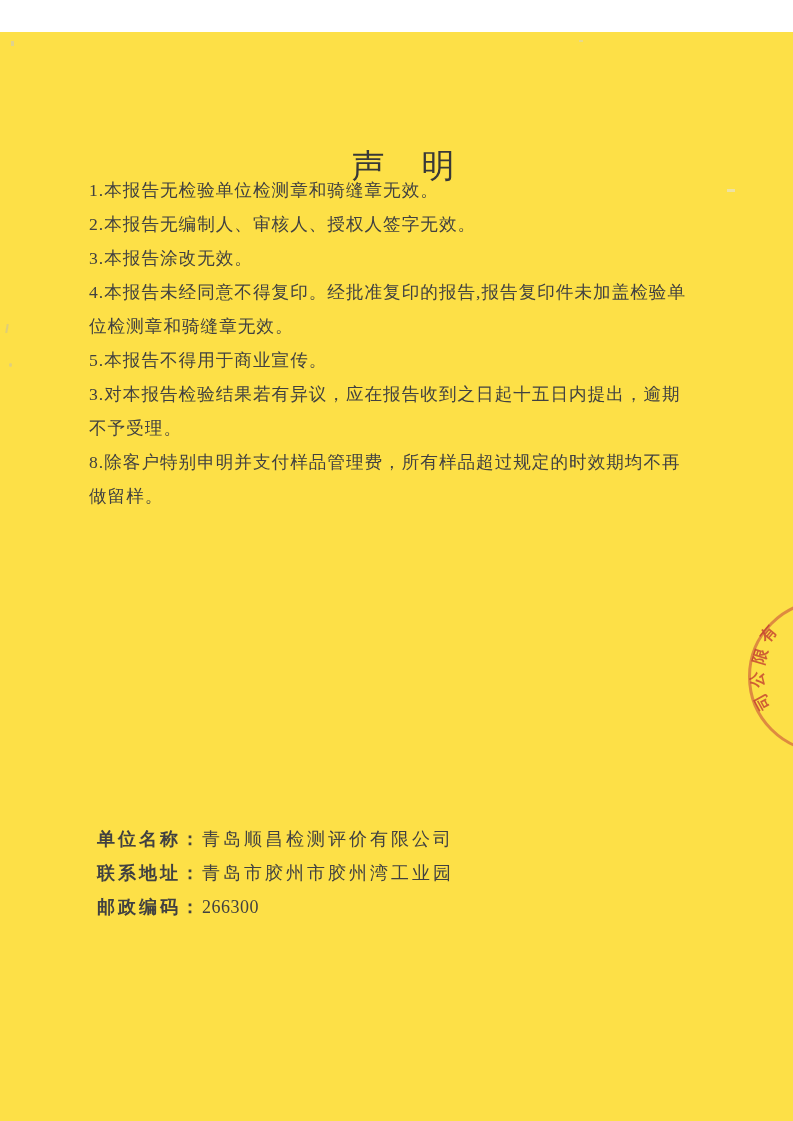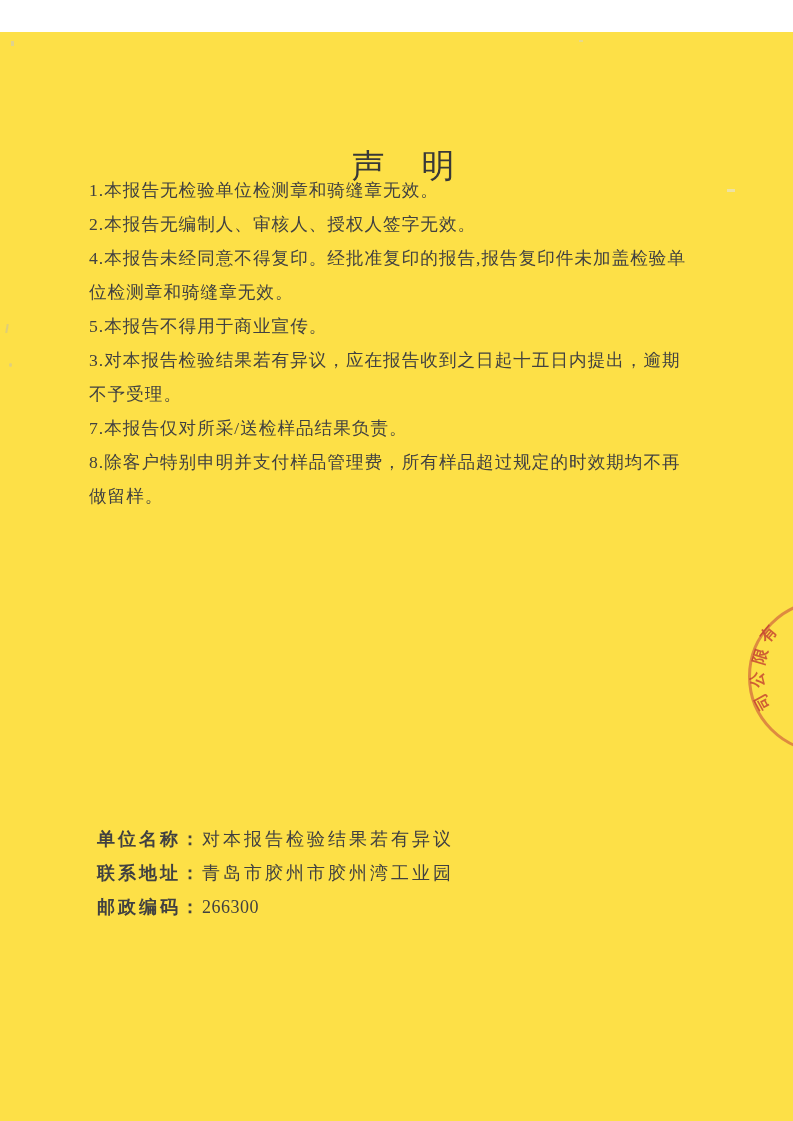--- a/index.html
+++ b/index.html
@@ -74,30 +74,30 @@
 </head>
 <body>
 
 <div class="page">
 
   <h1 class="title">声　明</h1>
 
   <div class="statements">
     <p>1.本报告无检验单位检测章和骑缝章无效。</p>
     <p>2.本报告无编制人、审核人、授权人签字无效。</p>
+    <p>3.本报告涂改无效。</p>
     <p>4.本报告未经同意不得复印。经批准复印的报告,报告复印件未加盖检验单位检测章和骑缝章无效。</p>
     <p>5.本报告不得用于商业宣传。</p>
     <p>3.对本报告检验结果若有异议，应在报告收到之日起十五日内提出，逾期不予受理。</p>
-    <p>7.本报告仅对所采/送检样品结果负责。</p>
     <p>8.除客户特别申明并支付样品管理费，所有样品超过规定的时效期均不再做留样。</p>
   </div>
 
   <div class="contact">
     <div class="contact-row">
-      <span class="contact-label">单位名称：</span><span class="value-cjk">对本报告检验结果若有异议</span>
+      <span class="contact-label">单位名称：</span><span class="value-cjk">青岛顺昌检测评价有限公司</span>
     </div>
     <div class="contact-row">
       <span class="contact-label">联系地址：</span><span class="value-cjk">青岛市胶州市胶州湾工业园</span>
     </div>
     <div class="contact-row">
       <span class="contact-label">邮政编码：</span><span class="value-latin">266300</span>
     </div>
   </div>
 
   <div class="stamp">

